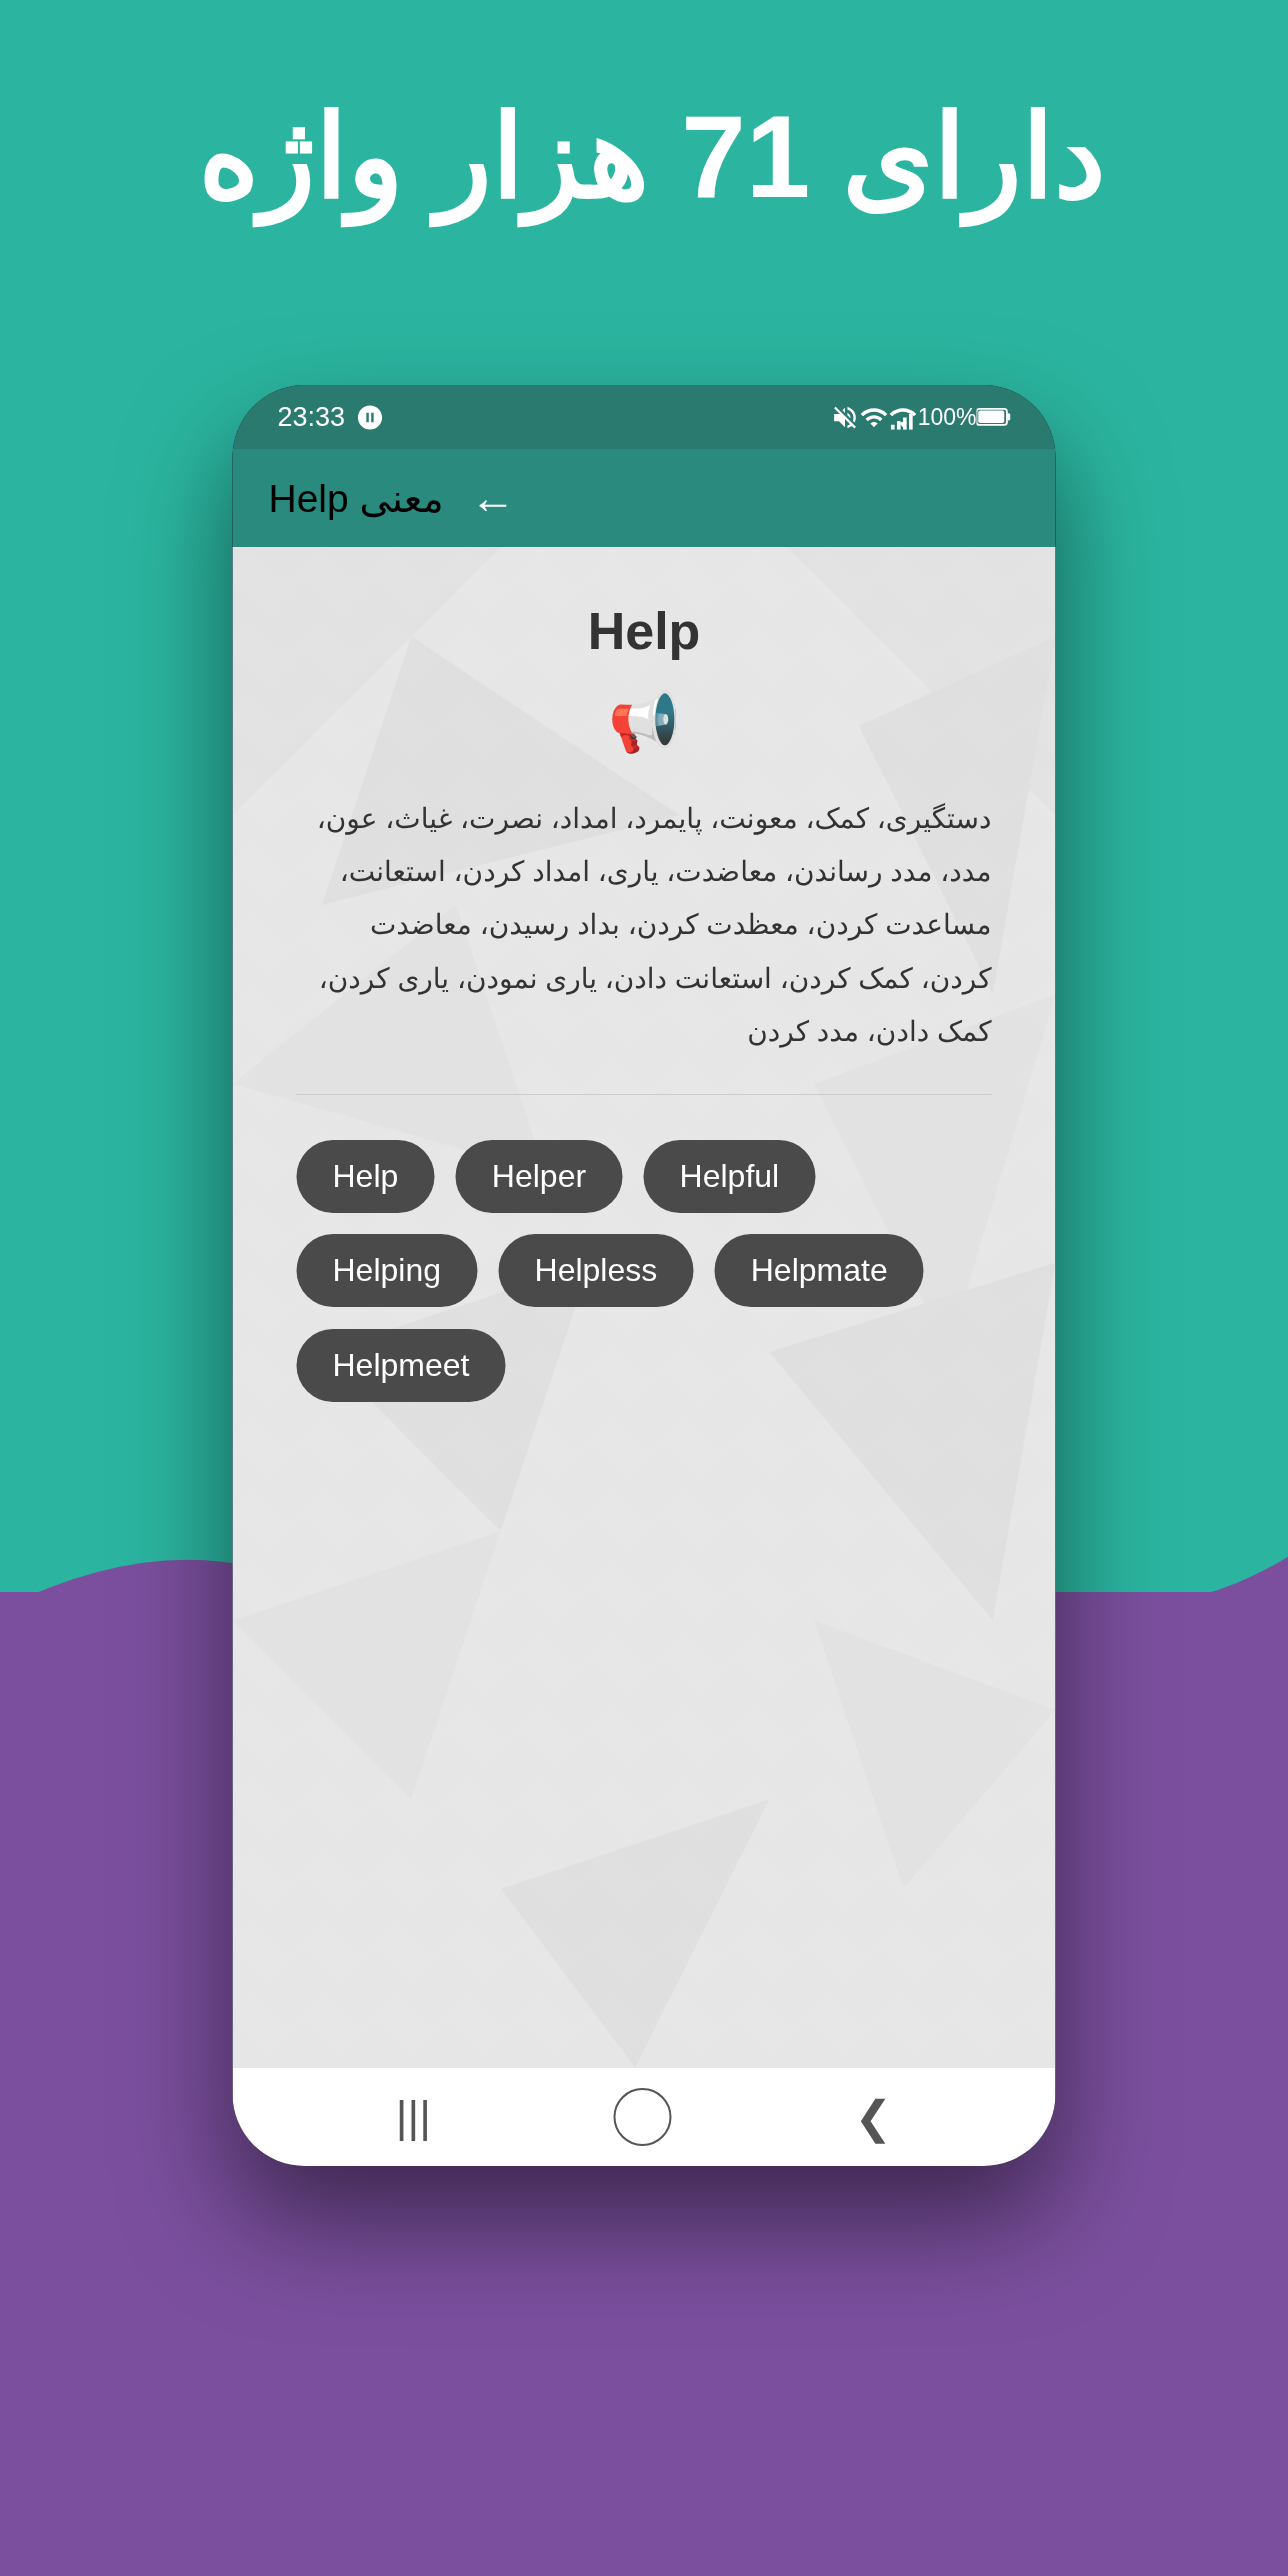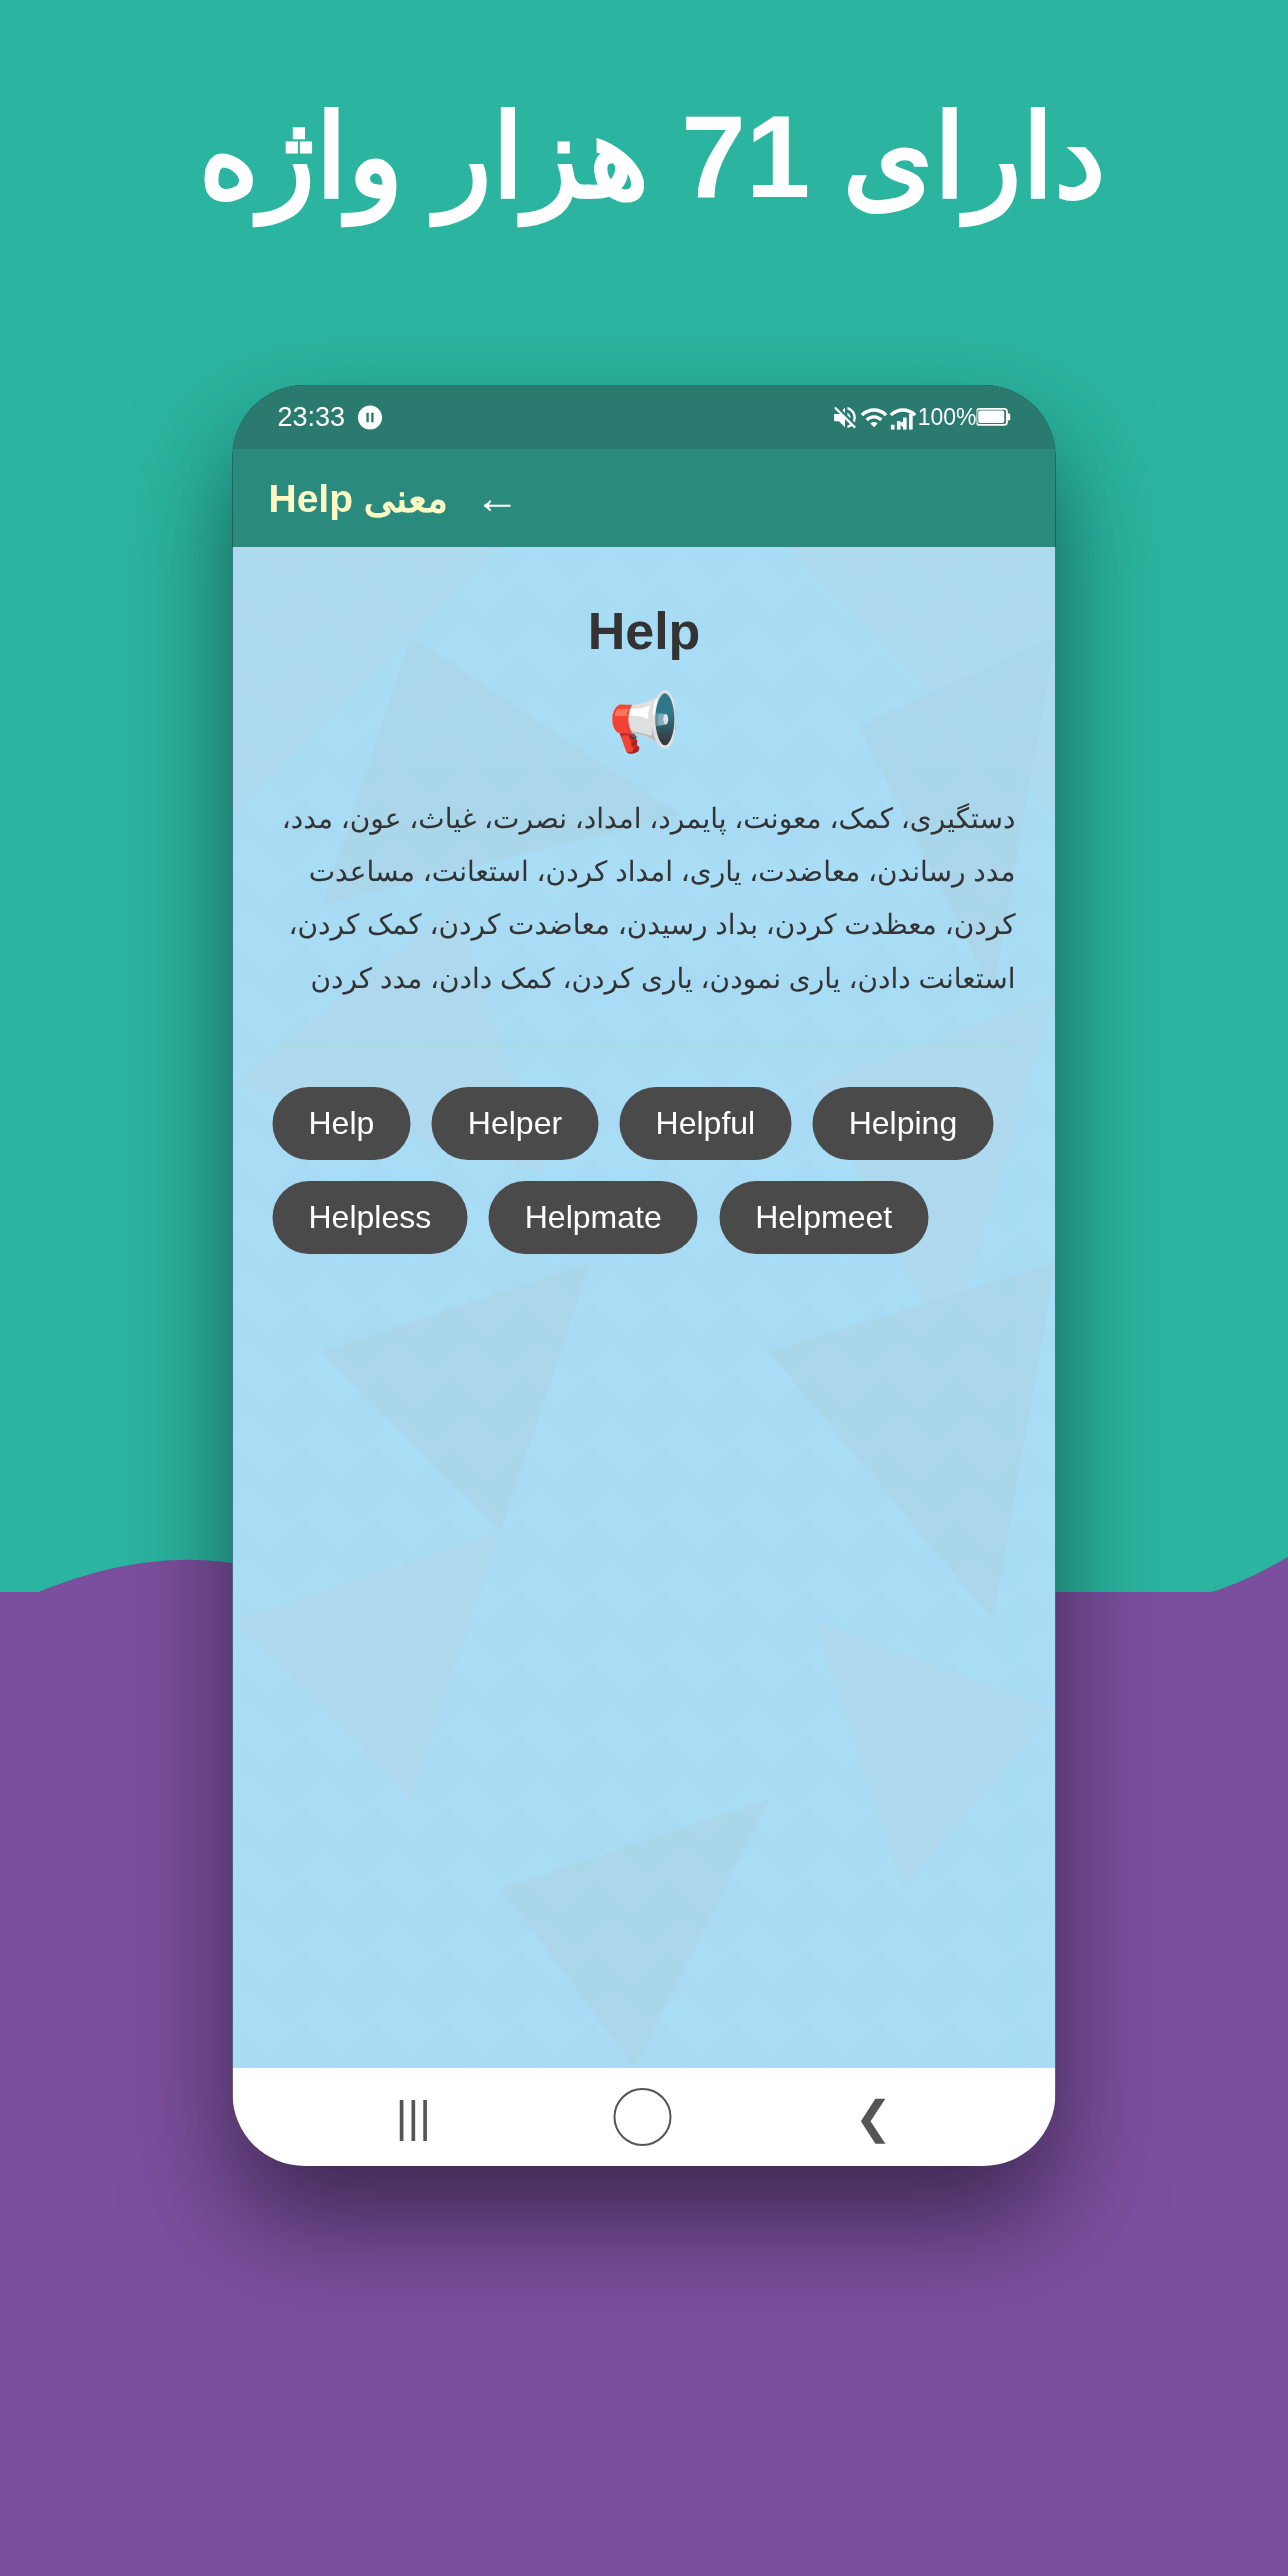--- a/index.html
+++ b/index.html
@@ -106,39 +106,39 @@
       background: #2a8a7e;
       display: flex;
       align-items: center;
       padding: 0 36px;
       height: 98px;
       direction: rtl;
       gap: 27px;
     }
 
     .app-bar-title {
-      color: #fef9c3;
+      color: #000000;
       font-size: 39px;
-      font-weight: 700;
+      font-weight: 400;
       direction: rtl;
     }
 
     .back-btn {
       color: white;
       font-size: 45px;
       margin-right: auto;
       cursor: pointer;
     }
 
     
     .content {
-      background: #7dd3fc;
+      background: #e5e5e5;
       background-image:
         polygon(50% 0%, 0% 100%, 100% 100%);
-      padding: 45px 40px 54px;
+      padding: 45px 64px 54px;
       min-height: 1521px;
       position: relative;
       overflow: hidden;
     }
 
     
     .content::before {
       content: '';
       position: absolute;
       top: 0; left: 0; right: 0; bottom: 0;

